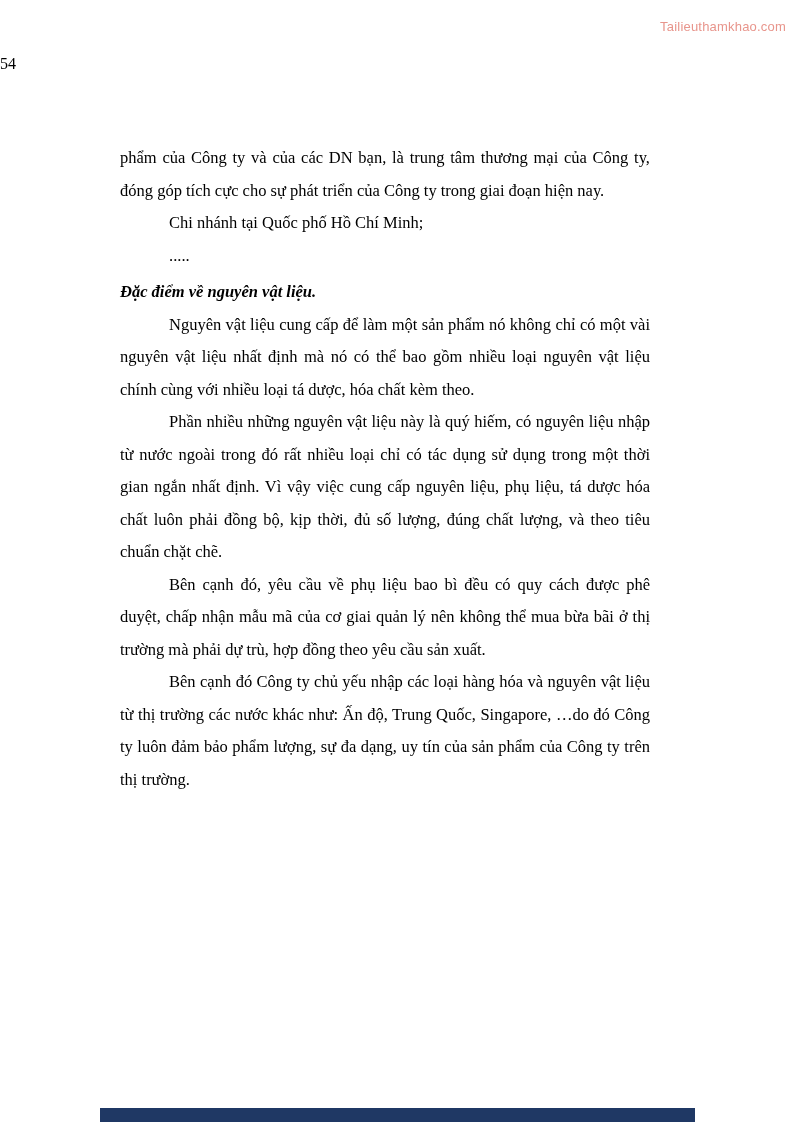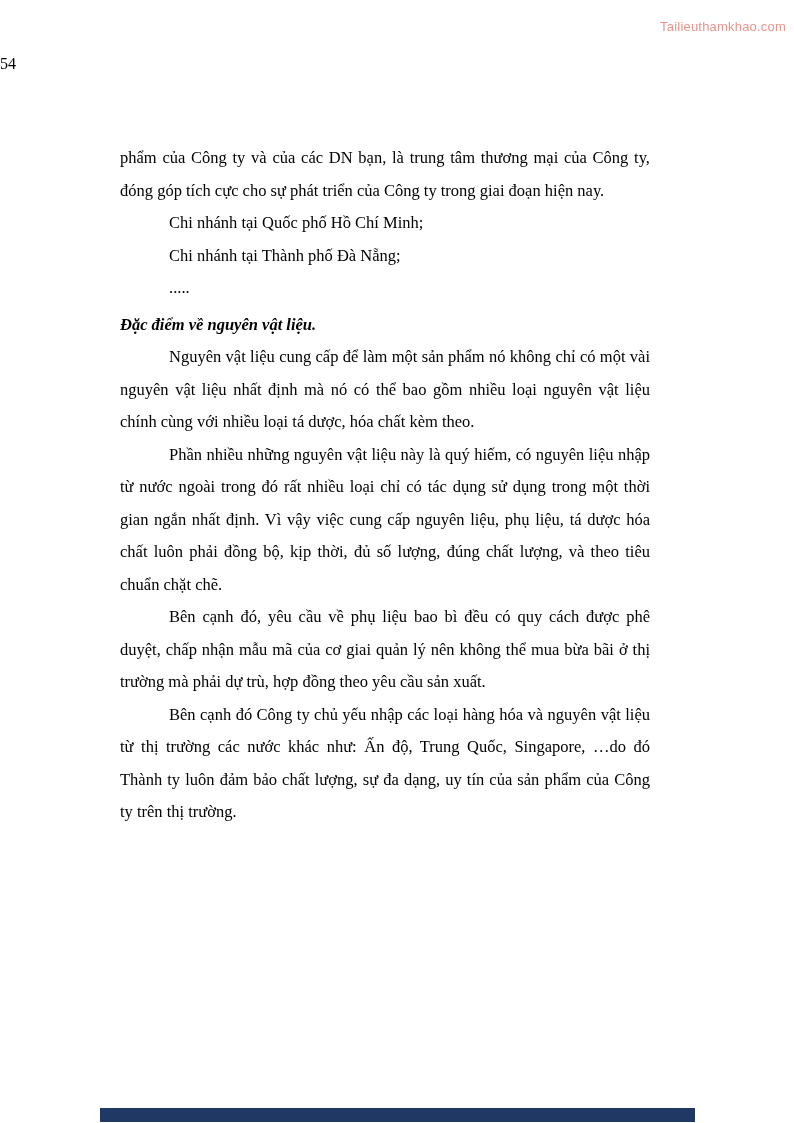--- a/index.html
+++ b/index.html
@@ -70,24 +70,23 @@
 
 <div class="page">
 
   <div class="watermark" style="color: rgb(232, 149, 140);">Tailieuthamkhao.com</div>
 
   <div class="page-number">54</div>
 
   <div class="content">
     <p class="p-noindent">phẩm của Công ty và của các DN bạn, là trung tâm thương mại của Công ty, đóng góp tích cực cho sự phát triển của Công ty trong giai đoạn hiện nay.</p>
     <p class="p-line">Chi nhánh tại Quốc phố Hồ Chí Minh;</p>
-    <p class="p-line">Chi nhánh tại Thành phố Đà Nẵng;</p>
     <p class="p-line">.....</p>
     <p class="p-heading">Đặc điểm về nguyên vật liệu.</p>
     <p class="p-indent">Nguyên vật liệu cung cấp để làm một sản phẩm nó không chỉ có một vài nguyên vật liệu nhất định mà nó có thể bao gồm nhiều loại nguyên vật liệu chính cùng với nhiều loại tá dược, hóa chất kèm theo.</p>
     <p class="p-indent">Phần nhiều những nguyên vật liệu này là quý hiếm, có nguyên liệu nhập từ nước ngoài trong đó rất nhiều loại chỉ có tác dụng sử dụng trong một thời gian ngắn nhất định. Vì vậy việc cung cấp nguyên liệu, phụ liệu, tá dược hóa chất luôn phải đồng bộ, kịp thời, đủ số lượng, đúng chất lượng, và theo tiêu chuẩn chặt chẽ.</p>
     <p class="p-indent">Bên cạnh đó, yêu cầu về phụ liệu bao bì đều có quy cách được phê duyệt, chấp nhận mẫu mã của cơ giai quản lý nên không thể mua bừa bãi ở thị trường mà phải dự trù, hợp đồng theo yêu cầu sản xuất.</p>
-    <p class="p-indent">Bên cạnh đó Công ty chủ yếu nhập các loại hàng hóa và nguyên vật liệu từ thị trường các nước khác như: Ấn độ, Trung Quốc, Singapore, …do đó Thành ty luôn đảm bảo chất lượng, sự đa dạng, uy tín của sản phẩm của Công ty trên thị trường.</p>
+    <p class="p-indent">Bên cạnh đó Công ty chủ yếu nhập các loại hàng hóa và nguyên vật liệu từ thị trường các nước khác như: Ấn độ, Trung Quốc, Singapore, …do đó Công ty luôn đảm bảo phẩm lượng, sự đa dạng, uy tín của sản phẩm của Công ty trên thị trường.</p>
   </div>
 
   <div class="footer-bar" style="background: rgb(31, 56, 100);"></div>
 
 </div>
 
 </body></html>

